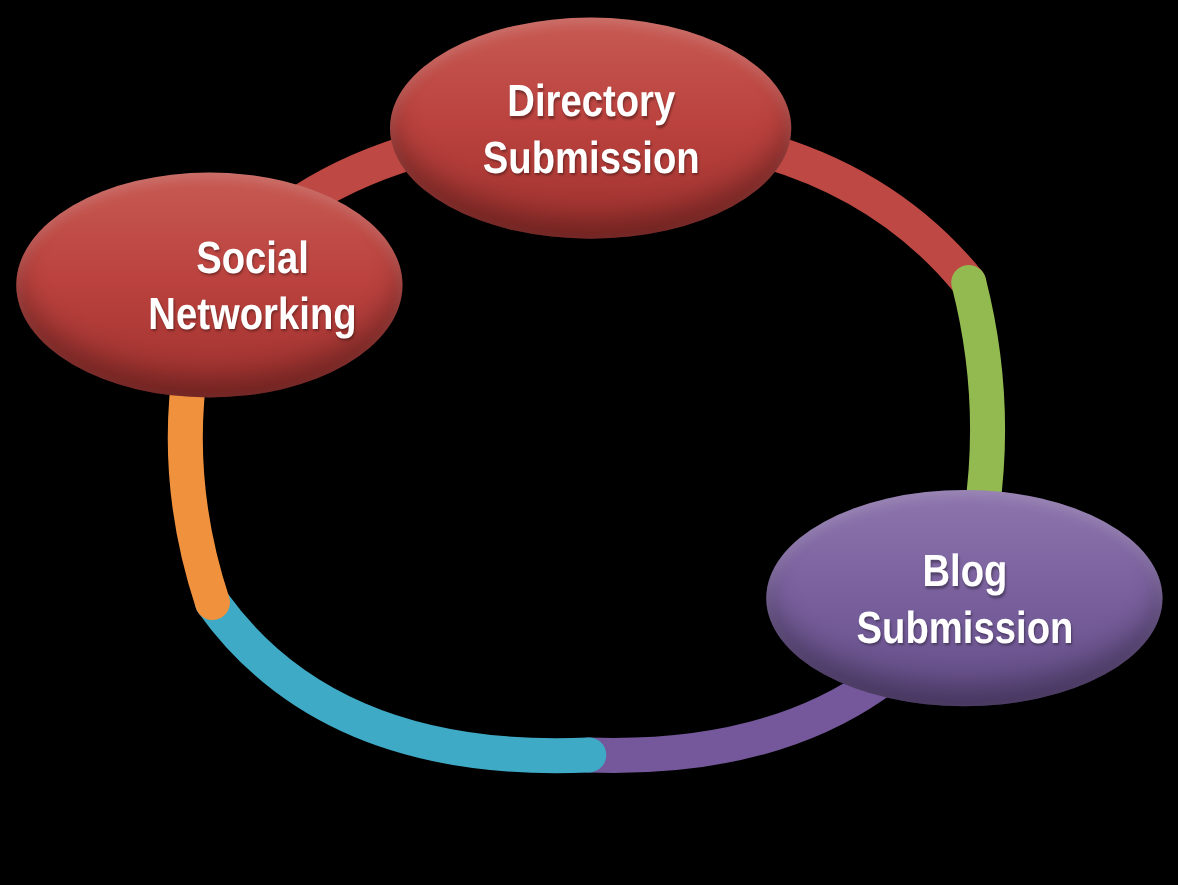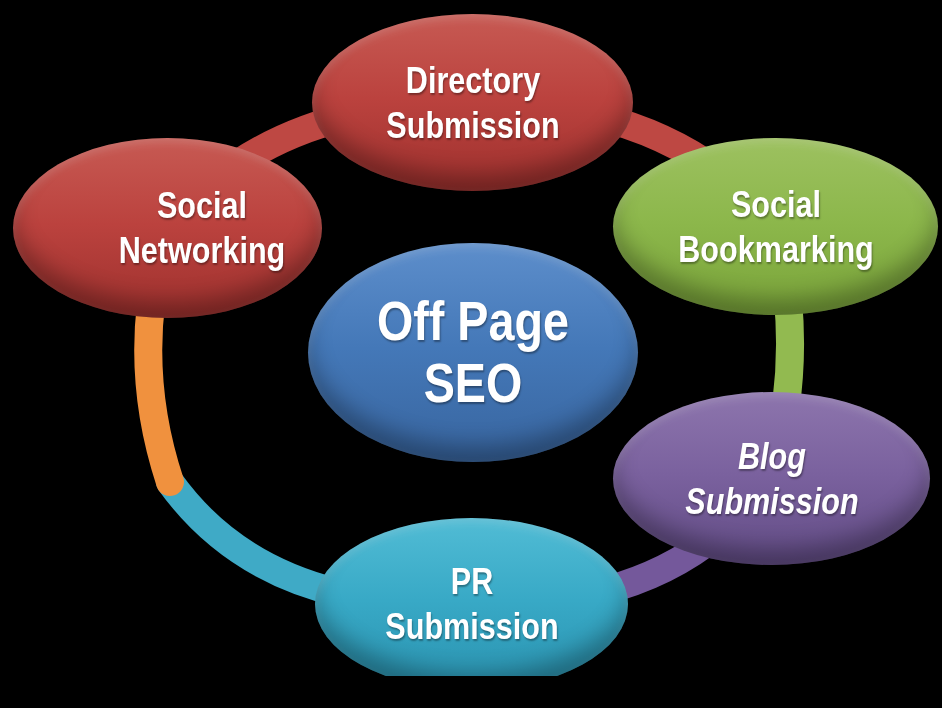--- a/index.html
+++ b/index.html
@@ -69,34 +69,25 @@
     <path d="M 775 226 Q 807 351 771 476" fill="none" stroke-width="28" stroke-linecap="round" stroke="#92BA50"></path>
     <path d="M 771 476 Q 677 611 471 604" fill="none" stroke-width="28" stroke-linecap="round" stroke="#74589B"></path>
     <path d="M 471 604 Q 264 613 170 482" fill="none" stroke-width="28" stroke-linecap="round" stroke="#3FAAC6"></path>
     <path d="M 170 482 Q 128 355 167 228" fill="none" stroke-width="28" stroke-linecap="round" stroke="#F0913E"></path>
   </svg>
 
   <div id="node-directory-submission" class="node outer" style="background: linear-gradient(rgb(199, 90, 83) 0%, rgb(187, 66, 62) 48%, rgb(158, 49, 46) 100%);">
     <div class="node-label">Directory Submission</div>
   </div>
 
-  <div id="node-social-bookmarking" class="node outer" style="background: linear-gradient(rgb(157, 193, 96) 0%, rgb(140, 183, 75) 48%, rgb(122, 164, 58) 100%);">
-    <div class="node-label">Social Bookmarking</div>
-  </div>
 
-  <div id="node-blog-submission" class="node outer" style="background: linear-gradient(rgb(141, 117, 173) 0%, rgb(122, 97, 158) 48%, rgb(98, 76, 133) 100%); font-style: italic;">
+  <div id="node-blog-submission" class="node outer" style="background: linear-gradient(rgb(141, 117, 173) 0%, rgb(122, 97, 158) 48%, rgb(98, 76, 133) 100%);">
     <div class="node-label">Blog Submission</div>
   </div>
 
-  <div id="node-pr-submission" class="node outer" style="background: linear-gradient(rgb(81, 188, 213) 0%, rgb(56, 169, 198) 48%, rgb(42, 146, 175) 100%);">
-    <div class="node-label">PR Submission</div>
-  </div>
 
 
   <div id="node-social-networking" class="node outer" style="background: linear-gradient(rgb(199, 90, 83) 0%, rgb(187, 66, 62) 48%, rgb(158, 49, 46) 100%); justify-content: flex-end;">
     <div class="node-label">Social Networking</div>
   </div>
 
-  <div id="node-off-page-seo" class="node center" style="background: linear-gradient(rgb(93, 142, 203) 0%, rgb(68, 120, 184) 48%, rgb(56, 101, 159) 100%);">
-    <div class="node-label">Off Page SEO</div>
-  </div>
 
 </div>
 
 </body></html>

